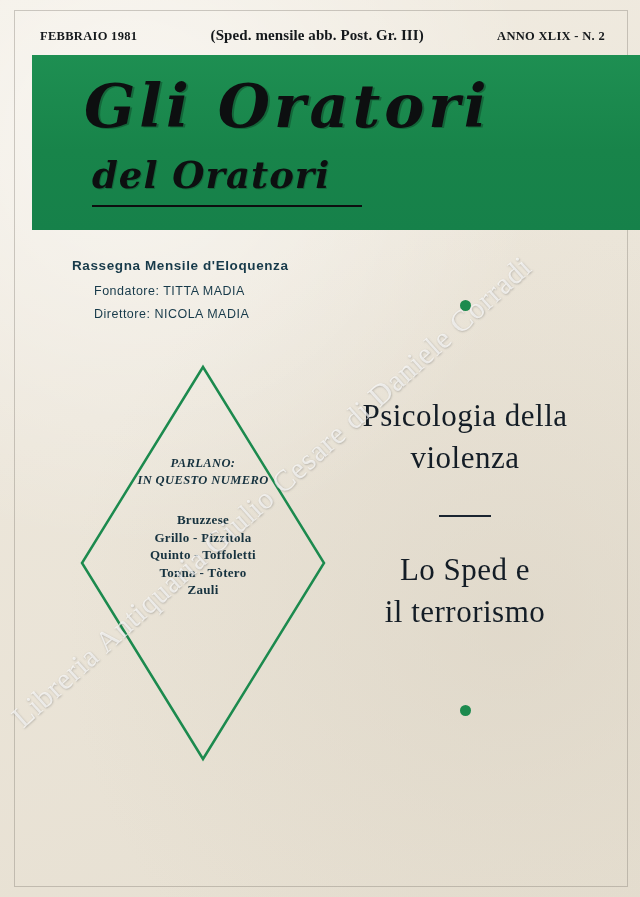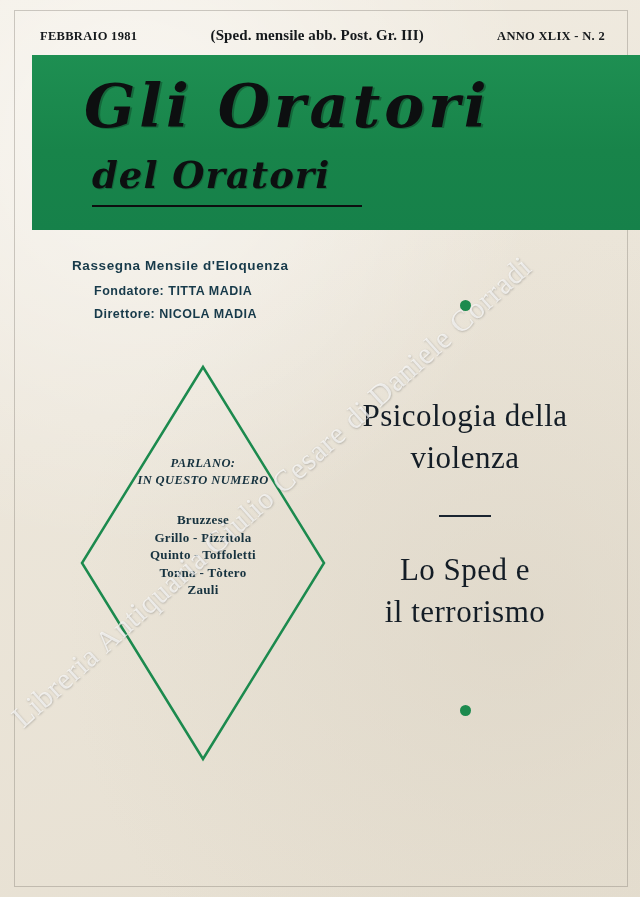--- a/index.html
+++ b/index.html
@@ -114,21 +114,21 @@
     font-family: "Liberation Sans", sans-serif;
   }
   #subtitle-block .rassegna {
     font-weight: bold;
     font-size: 13.5px;
     letter-spacing: 0.6px;
     color: #173a4a;
     margin: 0 0 11px 0;
   }
   #subtitle-block .line {
-    font-weight: bold;
+    font-weight: normal;
     font-size: 12.5px;
     letter-spacing: 0.5px;
     color: #173a4a;
     margin: 0 0 9px 22px;
   }
 
   
   #diamond-wrap {
     position: absolute;
     left: 78px;

